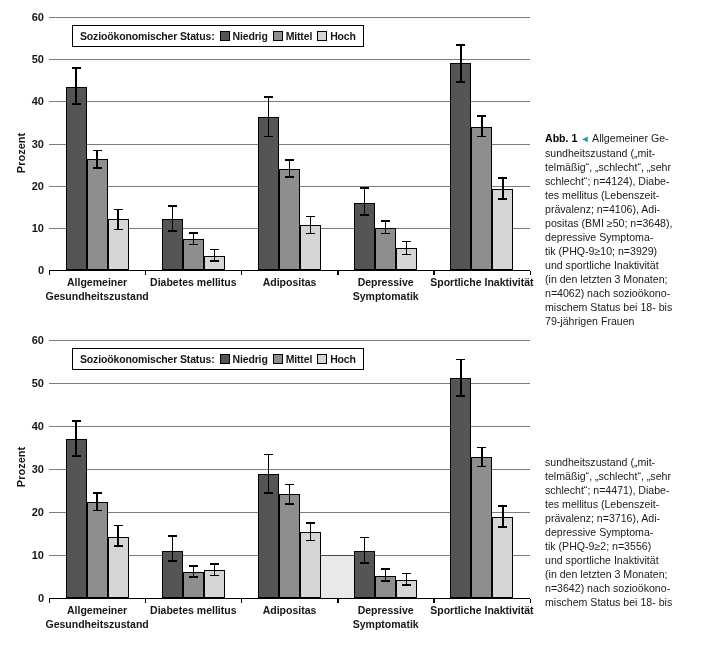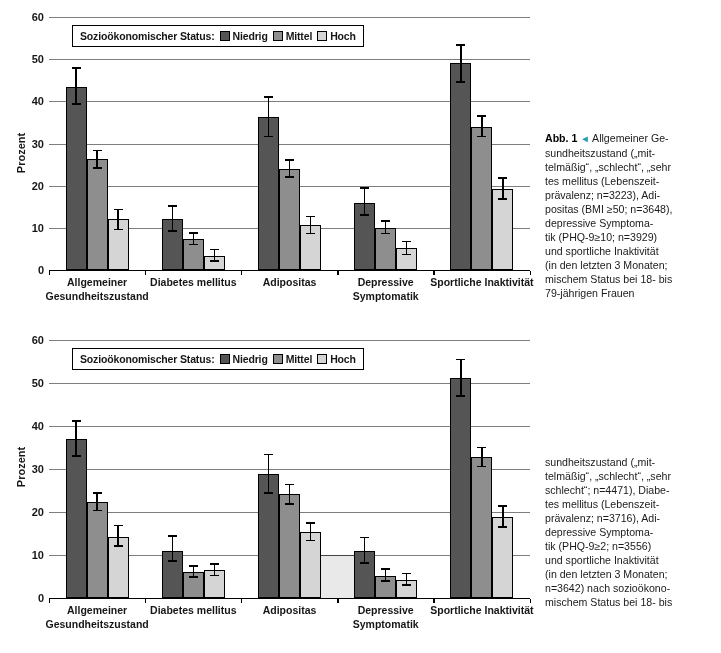--- a/index.html
+++ b/index.html
@@ -273,27 +273,29 @@
         <span class="item">
           <span class="swatch" style="background: rgb(213, 213, 213);"></span>
           <span>Hoch</span>
         </span>
       </div>
     </div>
   <div class="caption" id="cap0" style="top:131px;">
       <div><span class="abb">Abb. 1</span> <span class="arrow">◄</span> <span>Allgemeiner Ge-</span></div>
       <div>sundheitszustand („mit-</div>
       <div>telmäßig“, „schlecht“, „sehr</div>
+      <div>schlecht“; n=4124), Diabe-</div>
       <div>tes mellitus (Lebenszeit-</div>
-      <div>prävalenz; n=3223), Adi-</div>
+      <div>prävalenz; n=4106), Adi-</div>
       <div>positas (BMI ≥50; n=3648),</div>
       <div>depressive Symptoma-</div>
       <div>tik (PHQ-9≥10; n=3929)</div>
       <div>und sportliche Inaktivität</div>
       <div>(in den letzten 3 Monaten;</div>
+      <div>n=4062) nach sozioökono-</div>
       <div>mischem Status bei 18- bis</div>
       <div>79-jährigen Frauen</div>
     </div>
   <div class="caption" id="cap1" style="top:455px;">
       <div>sundheitszustand („mit-</div>
       <div>telmäßig“, „schlecht“, „sehr</div>
       <div>schlecht“; n=4471), Diabe-</div>
       <div>tes mellitus (Lebenszeit-</div>
       <div>prävalenz; n=3716), Adi-</div>
       <div>depressive Symptoma-</div>

